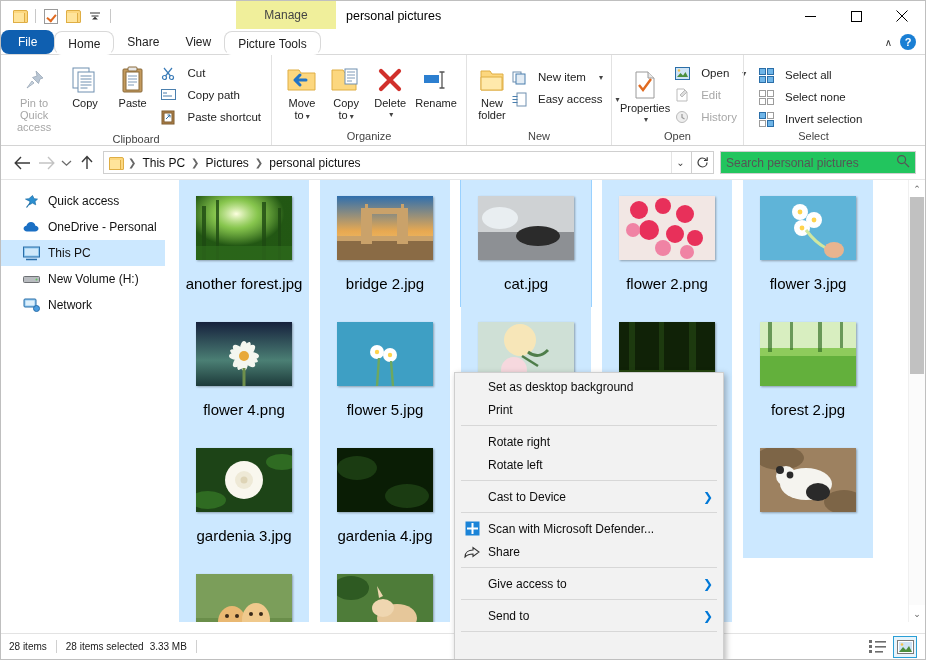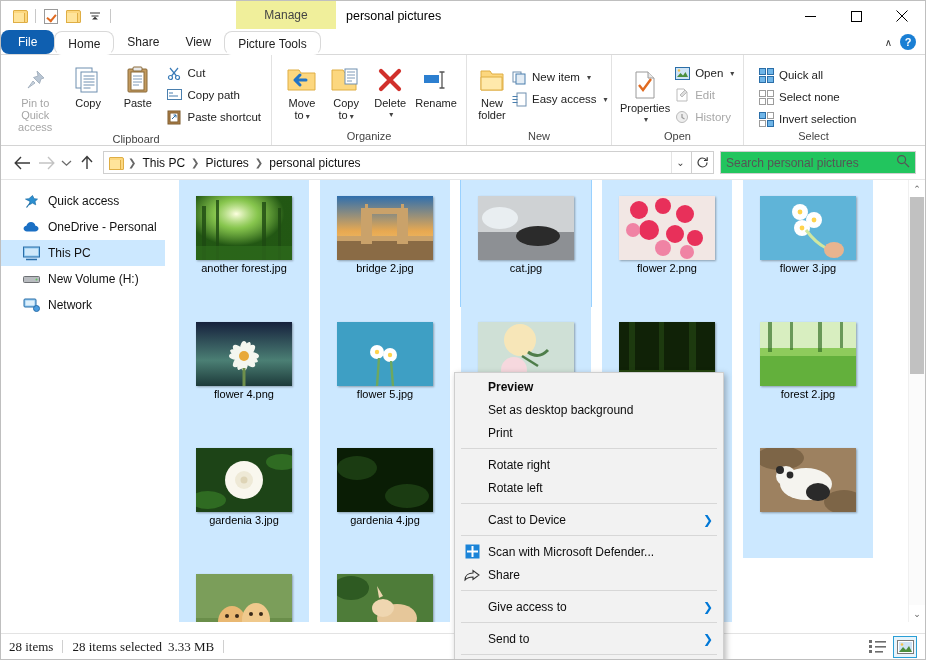--- a/index.html
+++ b/index.html
@@ -88,21 +88,21 @@
 
   .bigbtn {
     width:58px; display:flex; flex-direction:column; align-items:center;
     padding-top:3px; font-size:11px; color:#222; text-align:center; line-height:12px;
   }
   .bigbtn.wide { width:66px; }
   .bigbtn .ic { height:34px; display:flex; align-items:center; justify-content:center; }
   .bigbtn.dis { color:#a6a6a6; }
   .smallcol { display:flex; flex-direction:column; padding-top:2px; }
   .smallbtn {
-    display:flex; align-items:center; gap:5px; height:22px;
+    display:flex; align-items:center; gap:11px; height:22px;
     padding:0 4px; font-size:11.5px; color:#222; white-space:nowrap;text-align:center;
   }
   .smallbtn .ic { width:16px; height:16px; display:flex; align-items:center; justify-content:center; }
   .smallbtn.dis { color:#a8a8a8; }
   .caret-s { font-size:8px; color:#444; margin-left:2px; }
 
   
   .addrbar { height:33px; display:flex; align-items:center; padding:0 9px; background:#fff; }
   .navbtn { width:24px; height:24px; display:flex; align-items:center; justify-content:center; color:#2b2b2b; }
   .navbtn.dim { color:#bdbdbd; }
@@ -140,21 +140,21 @@
     display:flex; flex-direction:column; align-items:center; justify-content:flex-start;
     padding-top:16px;
   }
   .tile.selected { background:#cce8ff; }
   .tile.focus { background:#cce8ff; outline:1px solid #99d1ff; }
   .thumb {
     width:96px; height:64px; box-shadow:1px 1px 2px rgba(0,0,0,.32);
     background:#ddd; overflow:hidden; position:relative;
   }
   .tile .name {
-    margin-top:1px; font-size:11px; color:#000; text-align:center;
+    margin-top:17px; font-size:15px; color:#000; text-align:center;
     line-height:14px; max-width:120px; word-wrap:break-word;
   }
 
   
   .vscroll { position:absolute; right:0; top:0; width:17px; height:100%; background:#fff; border-left:1px solid #f0f0f0;}
   .vs-arrow { height:17px; display:flex; align-items:center; justify-content:center; color:#606060; font-size:9px; background:#fff;}
   .vs-track { position:absolute; top:17px; bottom:17px; left:0; right:0; background:#fbfbfb; }
   .vs-thumb { position:absolute; left:1px; right:1px; top:0px; height:177px; background:#c1c1c1; }
 
   
@@ -171,21 +171,21 @@
   }
   .mi.bold { font-weight:bold; }
   .mi .mi-ic { position:absolute; left:8px; width:18px; height:18px; display:flex; align-items:center; justify-content:center; }
   .mi .arrow { margin-left:auto; color:#0078d7; font-size:12px; }
   .mi-sep { height:1px; background:#d7d7d7; margin:4px 6px 4px 6px; }
 
   
   .statusbar {
     position:absolute; bottom:0; left:0; right:0; height:26px;
     background:#fff; border-top:1px solid #e3e3e3;
-    display:flex; align-items:center; padding:0 8px; font-size:13px; color:#1a1a1a;font-family:Liberation Serif, serif;
+    display:flex; align-items:center; padding:0 8px; font-size:10px; color:#1a1a1a;
   }
   .sb-sep { width:1px; height:13px; background:#d0d0d0; margin:0 9px; }
   .sb-right { margin-left:auto; display:flex; align-items:center; gap:4px; }
   .viewbtn { width:24px; height:22px; display:flex; align-items:center; justify-content:center; }
   .viewbtn.active { border:1px solid #2a9fd6; background:#e8f4fb; }
 </style>
 </head>
 <body>
 
 <div id="app">
@@ -470,21 +470,21 @@
         <div class="smallcol" style="padding-top:4px;">
           <div class="smallbtn">
             <span class="ic">
               <svg width="15" height="15" viewBox="0 0 15 15">
                   <rect x="0.5" y="0.5" width="6" height="6" fill="#6fb5e8" stroke="#2b6ea8"></rect>
                   <rect x="8.5" y="0.5" width="6" height="6" fill="#6fb5e8" stroke="#2b6ea8"></rect>
                   <rect x="0.5" y="8.5" width="6" height="6" fill="#6fb5e8" stroke="#2b6ea8"></rect>
                   <rect x="8.5" y="8.5" width="6" height="6" fill="#6fb5e8" stroke="#2b6ea8"></rect>
                 </svg>
             </span>
-            <span>Quick all</span>
+            <span>Select all</span>
           </div>
           <div class="smallbtn">
             <span class="ic">
               <svg width="15" height="15" viewBox="0 0 15 15">
                   <g fill="none" stroke="#9c9c9c">
                     <rect x="0.5" y="0.5" width="6" height="6"></rect>
                     <rect x="8.5" y="0.5" width="6" height="6"></rect>
                     <rect x="0.5" y="8.5" width="6" height="6"></rect>
                     <rect x="8.5" y="8.5" width="6" height="6"></rect>
                   </g>
@@ -977,23 +977,20 @@
       <div class="vscroll">
         <div class="vs-arrow">⌃</div>
         <div class="vs-track">
           <div class="vs-thumb"></div>
         </div>
         <div class="vs-arrow" style="position:absolute;bottom:0;left:0;right:0;">⌄</div>
       </div>
     </div>
 
     <div class="ctxmenu">
-      <div class="mi bold">
-        <span>Preview</span>
-      </div>
       <div class="mi">
         <span>Set as desktop background</span>
       </div>
       <div class="mi">
         <span>Print</span>
       </div>
       <div class="mi-sep"></div>
       <div class="mi">
         <span>Rotate right</span>
       </div>

